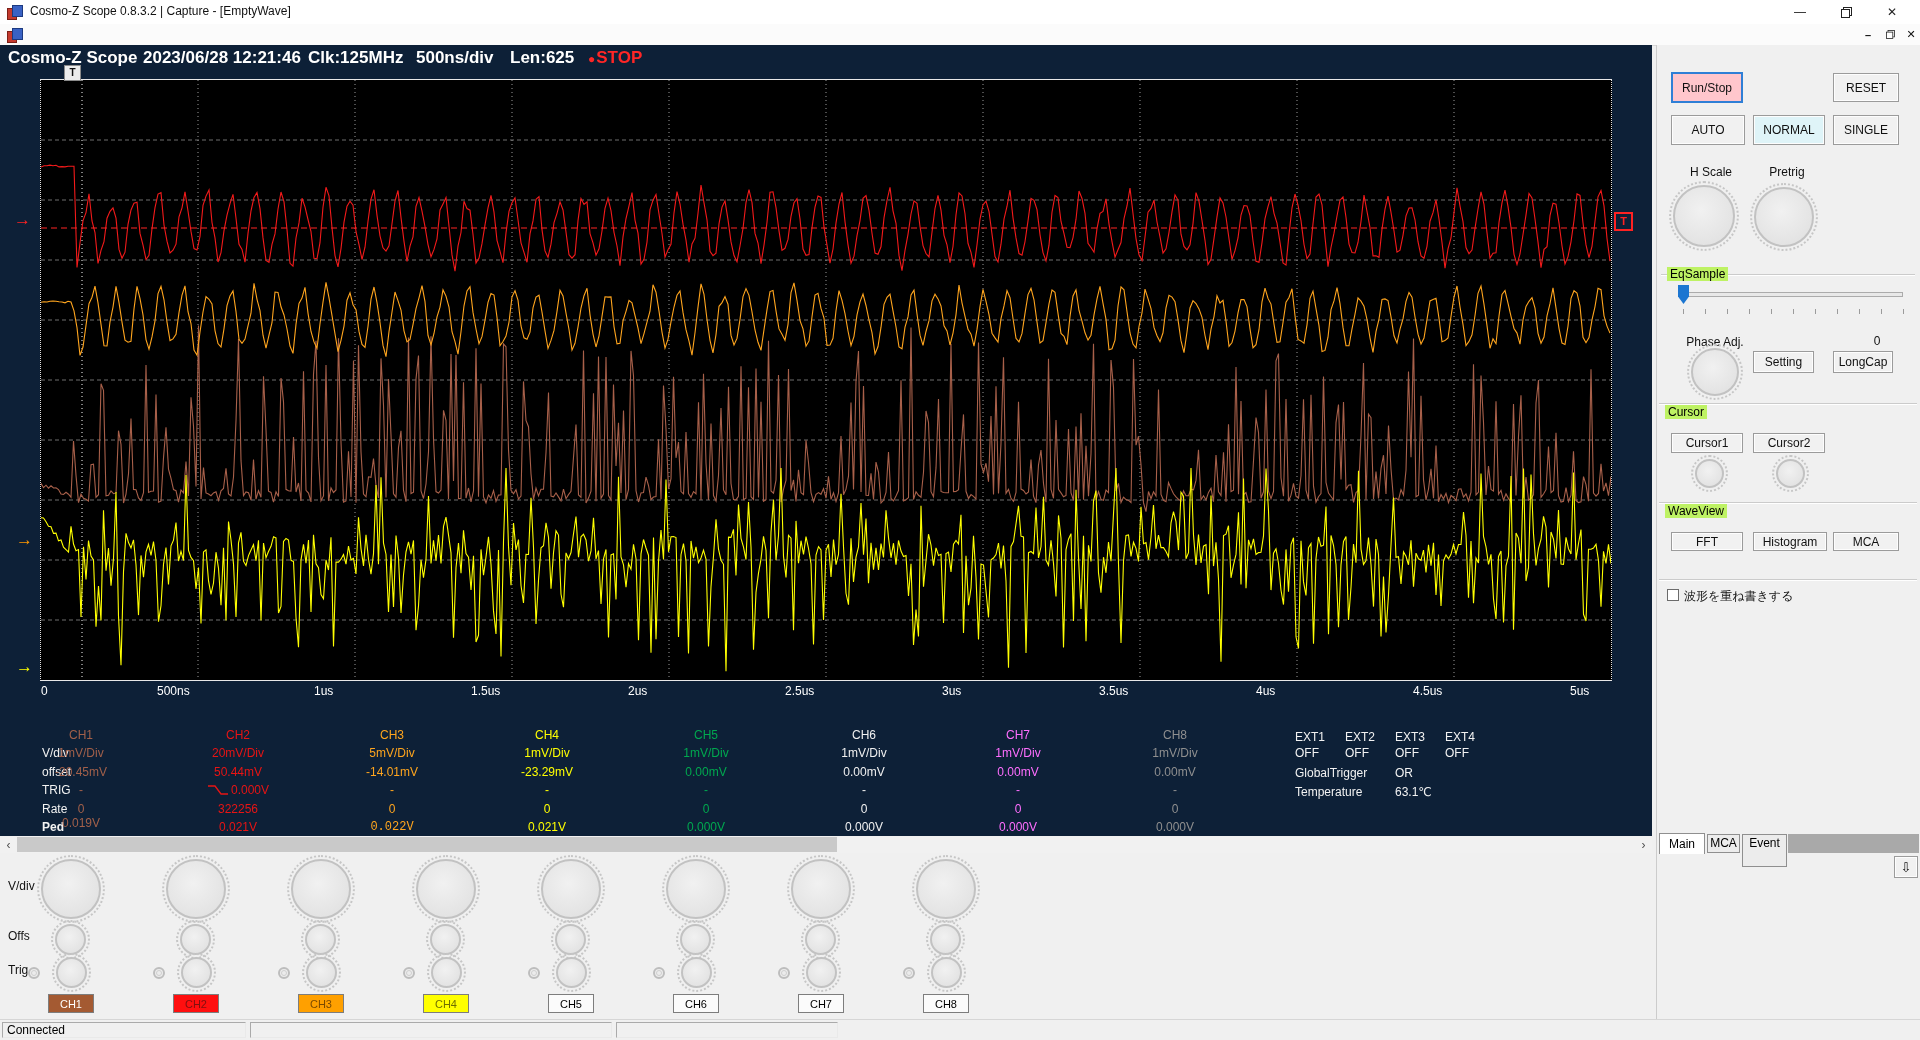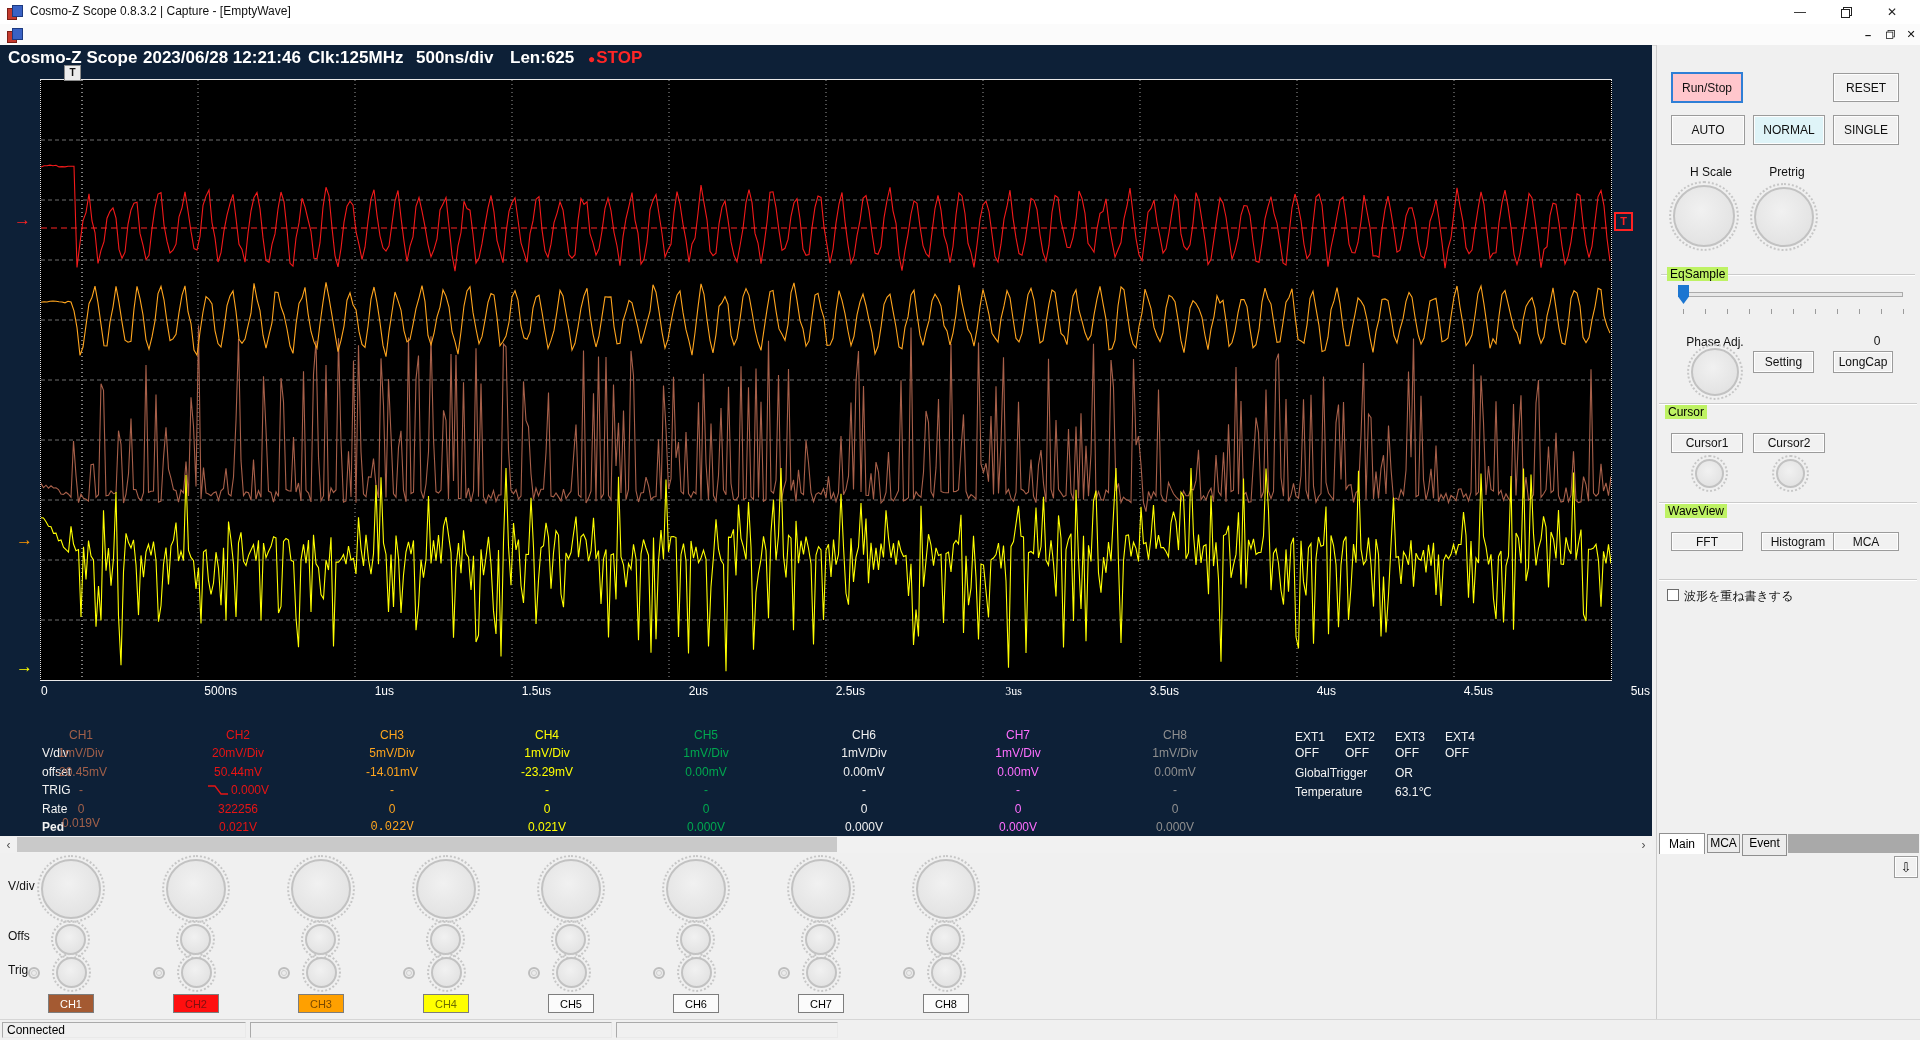--- a/index.html
+++ b/index.html
@@ -35,21 +35,21 @@
   .plot{position:absolute;left:40px;top:34px;width:1570px;height:600px;background:#000;
         border-top:1px solid #e8e8e8;border-bottom:1px solid #e8e8e8;
         border-left:1px dotted #e0e0e0;border-right:1px dotted #e0e0e0;}
   .t-top{position:absolute;left:64px;top:20px;width:15px;height:14px;background:#ececec;border:1px solid #8a8a8a;
          color:#111;font-size:10px;font-weight:bold;text-align:center;line-height:13px;z-index:5;}
   .t-right{position:absolute;left:1614px;top:167px;width:15px;height:15px;border:2px solid #ff2222;color:#ff2222;
            font-size:11px;font-weight:bold;text-align:center;line-height:14px;z-index:5;}
   .ch-arrow{position:absolute;font-size:17px;font-weight:bold;line-height:14px;z-index:5;}
 
   .time-axis{position:absolute;left:0;top:639px;width:1652px;height:18px;}
-  .tick{position:absolute;top:0;color:#fff;font-size:12px;text-align:right;}
+  .tick{position:absolute;top:0;color:#fff;font-size:12px;text-align:left;}
 
   .chan-table{position:absolute;left:0;top:681px;width:1652px;height:110px;}
   .tlabel{position:absolute;left:42px;width:60px;height:18px;line-height:18px;color:#f2f2f2;font-size:12px;}
   .tcol{position:absolute;top:0;width:120px;height:110px;}
   .tcell{position:absolute;left:0;width:100%;height:18px;line-height:18px;text-align:center;font-size:12px;white-space:nowrap;}
   .trigcell{display:flex;align-items:center;justify-content:center;gap:2px;}
   .ext{position:absolute;left:1295px;top:0;width:360px;height:110px;color:#f2f2f2;font-size:12px;}
   .ecell{position:absolute;height:18px;line-height:18px;white-space:nowrap;}
 
   
@@ -164,21 +164,21 @@
   <div class="ch-arrow" style="left:16px;top:615px;color:#ffff00;">→</div>
   <div class="t-right">T</div>
 
   <div class="time-axis">
       <div class="tick" style="left: 41px; top: 0px; width: 40px; text-align: left;">0</div>
       <div class="tick" style="left: 157px; top: 0px; width: 80px;">500ns</div>
       <div class="tick" style="left: 314px; top: 0px; width: 80px;">1us</div>
       <div class="tick" style="left: 471px; top: 0px; width: 80px;">1.5us</div>
       <div class="tick" style="left: 628px; top: 0px; width: 80px;">2us</div>
       <div class="tick" style="left: 785px; top: 0px; width: 80px;">2.5us</div>
-      <div class="tick" style="left: 942px; top: 0px; width: 80px; font-family: Liberation Serif, serif;">3us</div>
+      <div class="tick" style="left: 942px; top: 0px; width: 80px;">3us</div>
       <div class="tick" style="left: 1099px; top: 0px; width: 80px;">3.5us</div>
       <div class="tick" style="left: 1256px; top: 0px; width: 80px;">4us</div>
       <div class="tick" style="left: 1413px; top: 0px; width: 80px;">4.5us</div>
       <div class="tick" style="left: 1570px; top: 0px; width: 80px;">5us</div>
     </div>
 
   <div class="chan-table">
     <div id="tbl-labels">
         <div class="tlabel" style="top: 18.4px;">V/div</div>
         <div class="tlabel" style="top: 36.8px;">offset</div>
@@ -387,27 +387,27 @@
   <div class="etch" style="left:2px;top:358px;width:258px;"></div>
   <div class="grouplabel" style="left:8px;top:360px;">Cursor</div>
   <div class="btn" style="left:14px;top:388px;width:72px;height:20px;">Cursor1</div>
   <div class="btn" style="left:96px;top:388px;width:72px;height:20px;">Cursor2</div>
   <div class="knob" style="left:38px;top:414px;width:29px;height:29px;"></div>
   <div class="knob" style="left:119px;top:414px;width:29px;height:29px;"></div>
 
   <div class="etch" style="left:2px;top:457px;width:258px;"></div>
   <div class="grouplabel" style="left:8px;top:459px;">WaveView</div>
   <div class="btn" style="left:14px;top:487px;width:72px;height:19px;">FFT</div>
-  <div class="btn" style="left:96px;top:487px;width:74px;height:19px;margin-left:8px;">Histogram</div>
+  <div class="btn" style="left:96px;top:487px;width:74px;height:19px;">Histogram</div>
   <div class="btn" style="left:176px;top:487px;width:66px;height:19px;">MCA</div>
 
   <div class="etch" style="left:2px;top:534px;width:258px;"></div>
   <div class="cb-box" style="left:10px;top:544px;"></div>
   <div class="rlabel" style="left:27px;top:543px;">波形を重ね書きする</div>
 
   <div class="tabstrip-gray" style="left:131px;top:789px;width:131px;height:19px;"></div>
   <div id="rp-tabs">
       <div class="tab tab-active" style="left: 2px; top: 788px; width: 46px; height: 21px;">Main</div>
       <div class="tab" style="left: 50px; top: 789px; width: 33px; height: 19px;">MCA</div>
-      <div class="tab" style="left: 85px; top: 789px; width: 45px; height: 22px;">Event</div>
+      <div class="tab" style="left: 85px; top: 789px; width: 45px; height: 33px;">Event</div>
     </div>
   <div class="btn" style="left:237px;top:811px;width:24px;height:22px;font-size:13px;">⇩</div>
 </div>
 
 </body></html>

